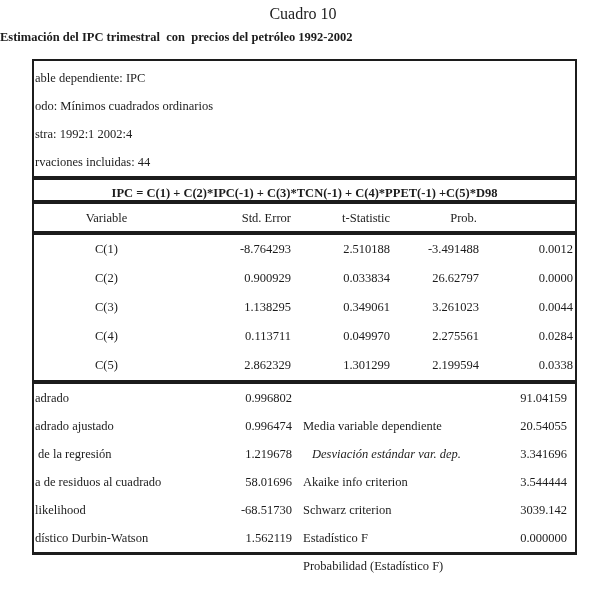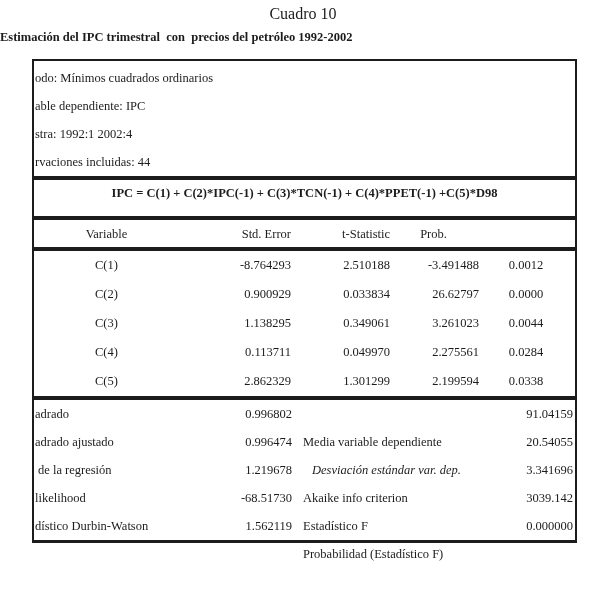--- a/index.html
+++ b/index.html
@@ -38,61 +38,61 @@
   }
   .info-section { padding-top: 3px; }
   .info-line {
     height: 28px;
     line-height: 28px;
     padding-left: 1px;
     white-space: nowrap;
     overflow: hidden;
   }
   .equation-row {
-    height: 36px;
+    height: 20px;
     line-height: 26px;
     text-align: center;
     font-weight: bold;
     white-space: nowrap;
   }
   .grid-coef {
     display: grid;
     grid-template-columns: 145px 112px 99px 89px 1fr;
     white-space: nowrap;
   }
   .grid-coef > .c1 { text-align: center; }
   .grid-coef > .c2, .grid-coef > .c3, .grid-coef > .c4 { text-align: right; }
-  .grid-coef > .c5 { text-align: center; padding-right: 2px; }
+  .grid-coef > .c5 { text-align: right; padding-right: 2px; }
   .header-row { height: 27px; line-height: 28px; }
   .coef-row { height: 29px; line-height: 29px; }
   .grid-summary {
     display: grid;
     grid-template-columns: 155px 103px 1fr 110px;
     height: 28px;
     line-height: 28px;
     white-space: nowrap;
   }
   .grid-summary > .sl { padding-left: 1px; overflow: hidden; }
   .grid-summary > .sl.indent-sm { padding-left: 4px; }
   .grid-summary > .sv { text-align: right; }
   .grid-summary > .sr { padding-left: 11px; margin-top: 28px; }
   .grid-summary > .sr.indent-md { padding-left: 20px; font-style: italic; }
-  .grid-summary > .sw { text-align: right; padding-right: 2px; }
+  .grid-summary > .sw { text-align: right; padding-right: 8px; }
 </style>
 </head>
 <body>
 
 <div class="page-title">Cuadro 10</div>
 <div class="page-subtitle">Estimación del IPC trimestral  con  precios del petróleo 1992-2002</div>
 
 <div class="results-box">
 
   <div class="info-section">
+    <div class="info-line">able dependiente: IPC</div>
     <div class="info-line">odo: Mínimos cuadrados ordinarios</div>
-    <div class="info-line">able dependiente: IPC</div>
     <div class="info-line">stra: 1992:1 2002:4</div>
     <div class="info-line">rvaciones incluidas: 44</div>
   </div>
 
   <div class="rule-double"></div>
 
   <div class="equation-row">IPC = C(1) + C(2)*IPC(-1) + C(3)*TCN(-1) + C(4)*PPET(-1) +C(5)*D98</div>
 
   <div class="rule-double"></div>
 
@@ -158,20 +158,26 @@
       <div class="sr indent-md">Desviación estándar var. dep.</div>
       <div class="sw">20.54055</div>
     </div>
     <div class="grid-summary">
       <div class="sl indent-sm">de la regresión</div>
       <div class="sv">1.219678</div>
       <div class="sr">Akaike info criterion</div>
       <div class="sw">3.341696</div>
     </div>
     <div class="grid-summary">
+      <div class="sl">a de residuos al cuadrado</div>
+      <div class="sv">58.01696</div>
+      <div class="sr">Schwarz criterion</div>
+      <div class="sw">3.544444</div>
+    </div>
+    <div class="grid-summary">
       <div class="sl">likelihood</div>
       <div class="sv">-68.51730</div>
       <div class="sr">Estadístico F</div>
       <div class="sw">3039.142</div>
     </div>
     <div class="grid-summary">
       <div class="sl">dístico Durbin-Watson</div>
       <div class="sv">1.562119</div>
       <div class="sr">Probabilidad (Estadístico F)</div>
       <div class="sw">0.000000</div>

